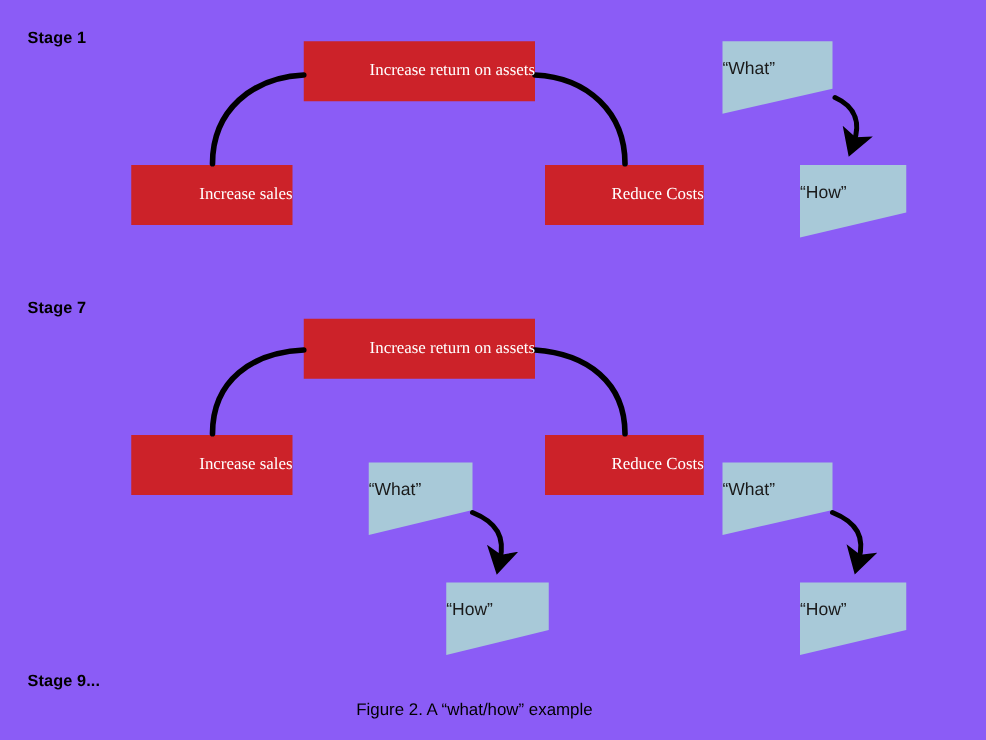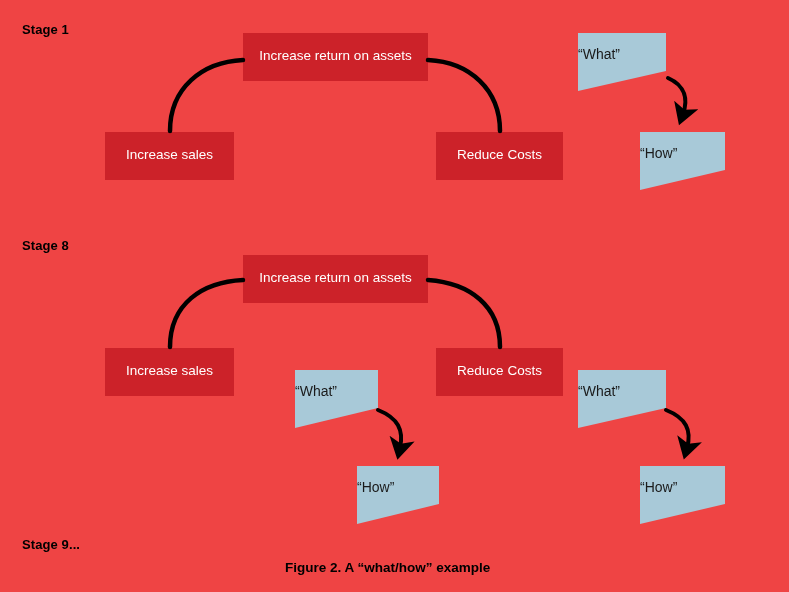--- a/index.html
+++ b/index.html
@@ -8,61 +8,61 @@
     padding: 0;
     background: #ffffff;
   }
   body {
     font-family: "Liberation Sans", sans-serif;
   }
   #canvas {
     position: relative;
     width: 789px;
     height: 592px;
-    background: #ef4444;
+    background: #8b5cf6;
     overflow: hidden;
   }
   #diagram-svg {
     position: absolute;
     top: 0;
     left: 0;
     width: 789px;
     height: 592px;
   }
   .stage-label {
     position: absolute;
     font-family: "Liberation Sans", sans-serif;
     font-size: 13px;
     font-weight: bold;
     color: #000000;
     white-space: nowrap;
     letter-spacing: 0.1px;
   }
   .box-label {
     position: absolute;
-    font-family: Liberation Sans, sans-serif;
+    font-family: Liberation Serif, serif;
     font-size: 13.5px;
     color: #ffffff;
     white-space: nowrap;
-    text-align: center;
+    text-align: right;
     line-height: 1;
   }
   .trap-label {
     position: absolute;
     font-family: "Liberation Sans", sans-serif;
     font-size: 14px;
     color: #1a1a1a;
     white-space: nowrap;
     line-height: 1;
   }
   .figure-caption {
     position: absolute;
     font-family: "Liberation Sans", sans-serif;
     font-size: 13.5px;
-    font-weight: bold;
+    font-weight: normal;
     color: #000000;
     white-space: nowrap;
   }
 </style>
 </head>
 <body>
 
 <div id="canvas">
 
   <svg id="diagram-svg" viewBox="0 0 789 592" xmlns="http://www.w3.org/2000/svg">
@@ -94,21 +94,21 @@
     <polygon points="640,466 725,466 725,504 640,524" fill="#A8C9D8"></polygon>
 
     <path d="M 170 347 C 170 304 202 282 243 280" fill="none" stroke="#000000" stroke-width="4.5" stroke-linecap="round"></path>
     <path d="M 428 280 C 470 283 500 306 500 347" fill="none" stroke="#000000" stroke-width="4.5" stroke-linecap="round"></path>
 
     <path d="M 378 410 C 398 418 404 430 400 448" fill="none" stroke="#000000" stroke-width="4" stroke-linecap="round" marker-end="url(#arrowhead)"></path>
     <path d="M 666 410 C 686 418 692 430 687 448" fill="none" stroke="#000000" stroke-width="4" stroke-linecap="round" marker-end="url(#arrowhead)"></path>
   </svg>
 
   <div class="stage-label" style="left:22px; top:22px;">Stage 1</div>
-  <div class="stage-label" style="left:22px; top:238px;">Stage 8</div>
+  <div class="stage-label" style="left:22px; top:238px;">Stage 7</div>
   <div class="stage-label" style="left:22px; top:537px;">Stage 9...</div>
 
   <div class="box-label" style="left:243px; top:49px; width:185px;">Increase return on assets</div>
   <div class="box-label" style="left:105px; top:148px; width:129px;">Increase sales</div>
   <div class="box-label" style="left:436px; top:148px; width:127px;">Reduce Costs</div>
 
   <div class="trap-label" style="left:578px; top:47px; width:88px;">“What”</div>
   <div class="trap-label" style="left:640px; top:146px; width:85px;">“How”</div>
 
   <div class="box-label" style="left:243px; top:271px; width:185px;">Increase return on assets</div>

